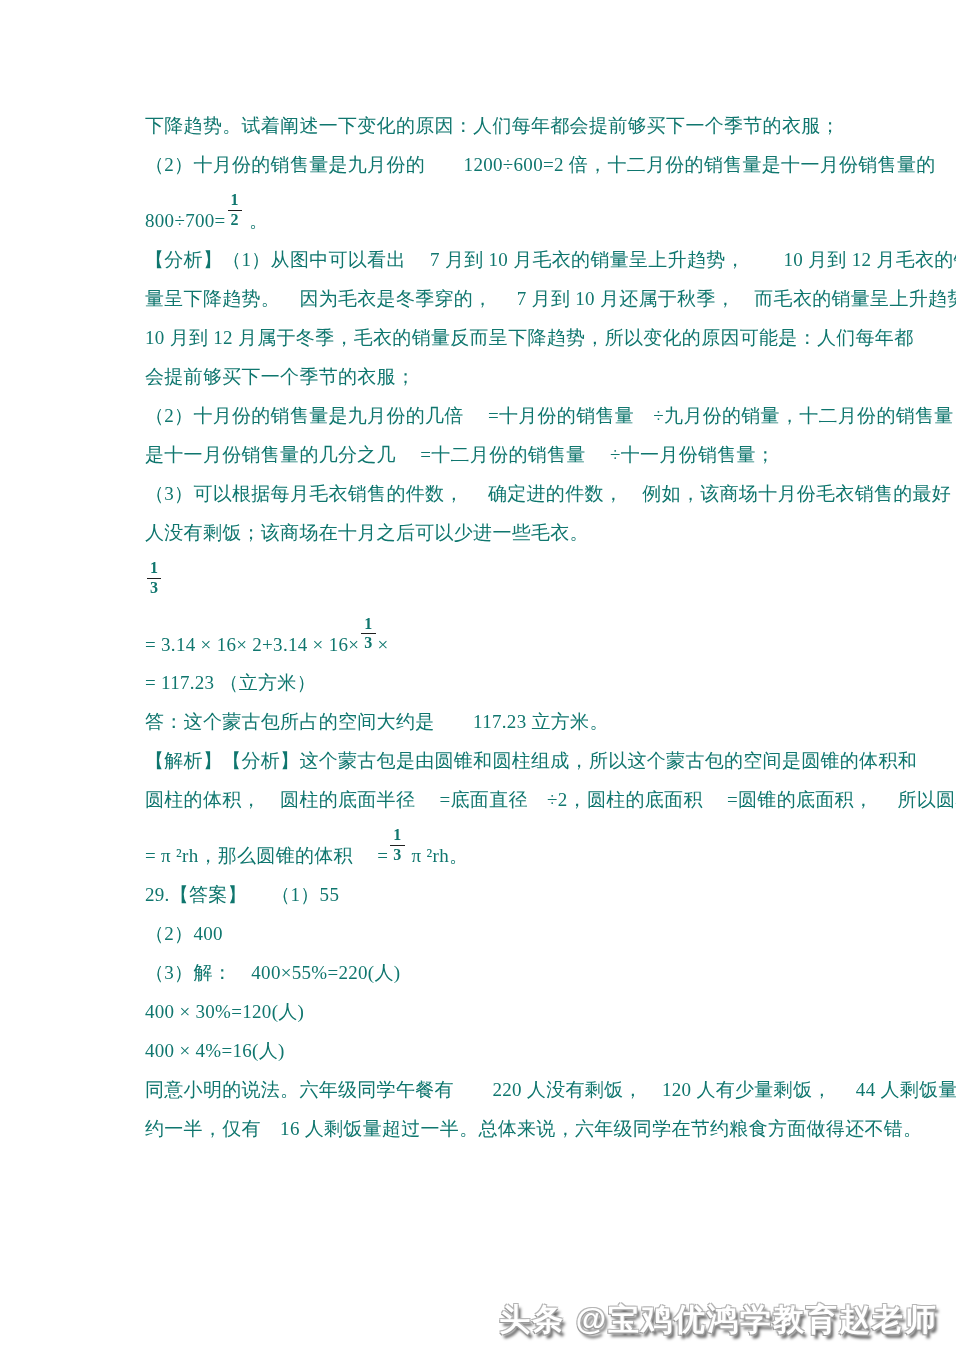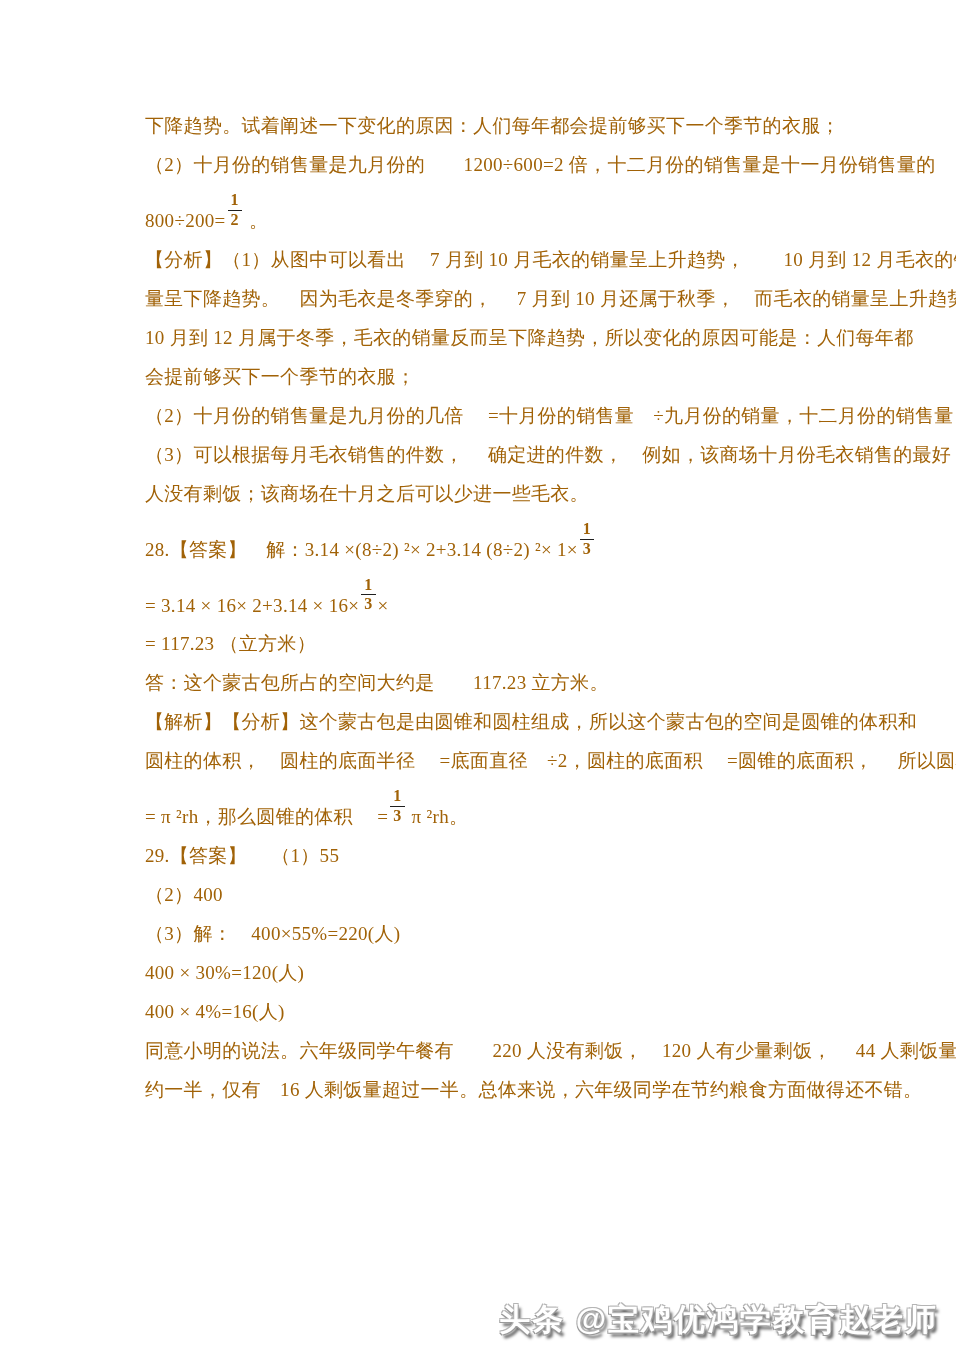--- a/index.html
+++ b/index.html
@@ -20,21 +20,21 @@
     top: 0;
     width: 956px;
     height: 1353px;
     background: #ffffff;
   }
   .doc-body {
     position: absolute;
     left: 145px;
     top: 114px;
     width: 690px;
-    color: #a16207;
+    color: #0f766e;
   }
   .line {
     font-size: 19px;
     line-height: 23px;
     min-height: 23px;
     margin-bottom: 16px;
     white-space: nowrap;
     letter-spacing: 0.3px;
   }
   .line span.seg {
@@ -76,29 +76,30 @@
     text-align: right;
   }
 </style>
 </head>
 <body>
 
 <div class="page">
   <div class="doc-body">
       <div class="line"><span class="seg">下降趋势。试着阐述一下变化的原因：人们每年都会提前够买下一个季节的衣服；</span></div>
       <div class="line"><span class="seg">（2）十月份的销售量是九月份的　　1200÷600=2 倍，十二月份的销售量是十一月份销售量的</span></div>
-      <div class="line"><span class="seg">800÷200=</span><span class="frac"><span class="num">1</span><span class="den">2</span></span><span class="seg"> 。</span></div>
+      <div class="line"><span class="seg">800÷700=</span><span class="frac"><span class="num">1</span><span class="den">2</span></span><span class="seg"> 。</span></div>
       <div class="line"><span class="seg">【分析】（1）从图中可以看出　 7 月到 10 月毛衣的销量呈上升趋势，　　10 月到 12 月毛衣的销</span></div>
       <div class="line"><span class="seg">量呈下降趋势。　因为毛衣是冬季穿的，　 7 月到 10 月还属于秋季，　而毛衣的销量呈上升趋势，</span></div>
       <div class="line"><span class="seg">10 月到 12 月属于冬季，毛衣的销量反而呈下降趋势，所以变化的原因可能是：人们每年都</span></div>
       <div class="line"><span class="seg">会提前够买下一个季节的衣服；</span></div>
       <div class="line"><span class="seg">（2）十月份的销售量是九月份的几倍　 =十月份的销售量　÷九月份的销量，十二月份的销售量</span></div>
+      <div class="line"><span class="seg">是十一月份销售量的几分之几　 =十二月份的销售量　 ÷十一月份销售量；</span></div>
       <div class="line"><span class="seg">（3）可以根据每月毛衣销售的件数，　 确定进的件数，　例如，该商场十月份毛衣销售的最好，</span></div>
       <div class="line"><span class="seg">人没有剩饭；该商场在十月之后可以少进一些毛衣。</span></div>
-      <div class="line"><span class="seg">28.【答案】　解：3.14 ×(8÷2) ²× 2+3.14 (8÷2) ²× 1×</span><span class="frac"><span class="num">1</span><span class="den">3</span></span></div>
+      <div class="line"><span class="frac"><span class="num">1</span><span class="den">3</span></span></div>
       <div class="line"><span class="seg">= 3.14 × 16× 2+3.14 × 16×</span><span class="frac"><span class="num">1</span><span class="den">3</span></span><span class="seg">×</span></div>
       <div class="line"><span class="seg">= 117.23 （立方米）</span></div>
       <div class="line"><span class="seg">答：这个蒙古包所占的空间大约是　　117.23 立方米。</span></div>
       <div class="line"><span class="seg">【解析】【分析】这个蒙古包是由圆锥和圆柱组成，所以这个蒙古包的空间是圆锥的体积和</span></div>
       <div class="line"><span class="seg">圆柱的体积，　圆柱的底面半径　 =底面直径　÷2，圆柱的底面积　 =圆锥的底面积，　 所以圆柱的体积</span></div>
       <div class="line"><span class="seg">= π ²rh，那么圆锥的体积　 =</span><span class="frac"><span class="num">1</span><span class="den">3</span></span><span class="seg"> π ²rh。</span></div>
       <div class="line"><span class="seg">29.【答案】　 （1）55</span></div>
       <div class="line"><span class="seg">（2）400</span></div>
       <div class="line"><span class="seg">（3）解：　400×55%=220(人)</span></div>
       <div class="line"><span class="seg">400 × 30%=120(人)</span></div>

